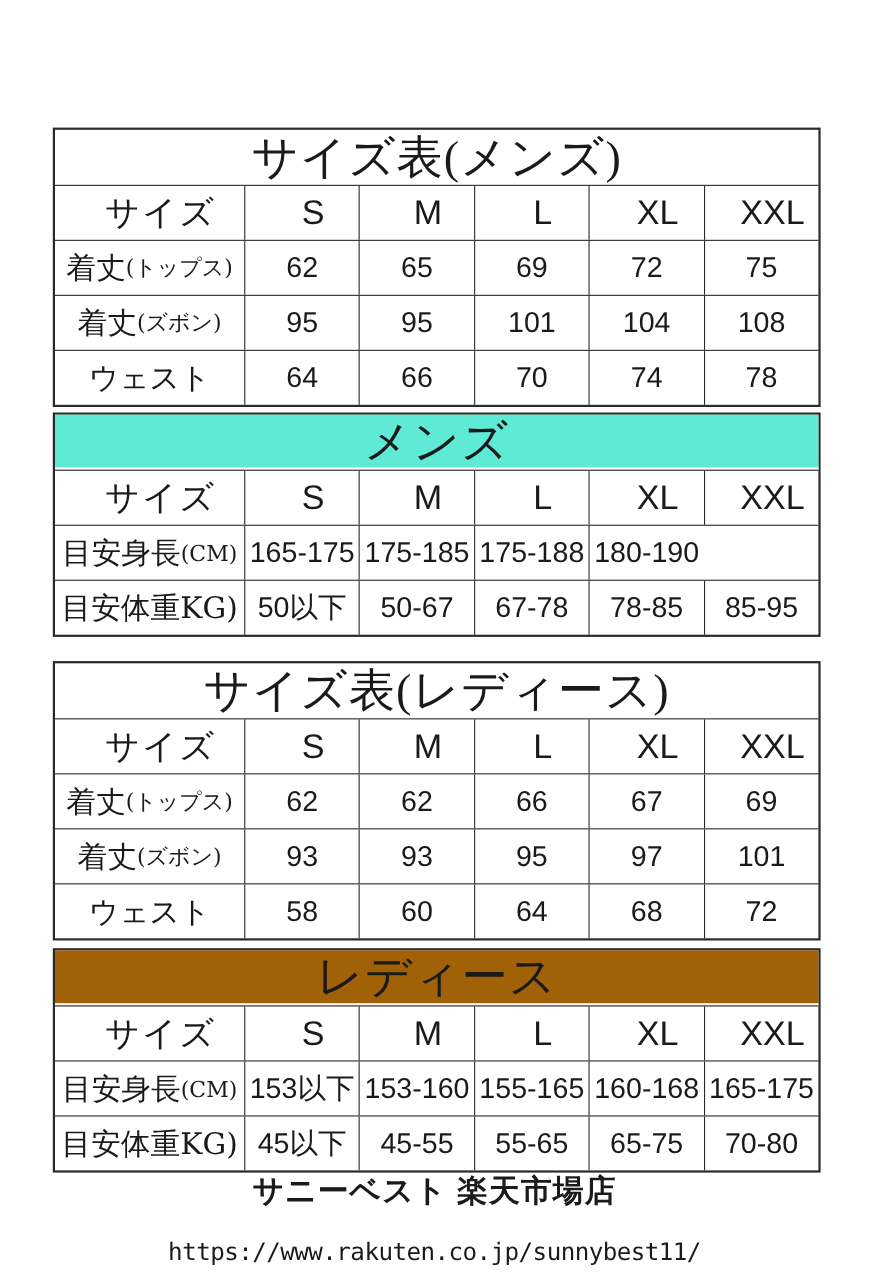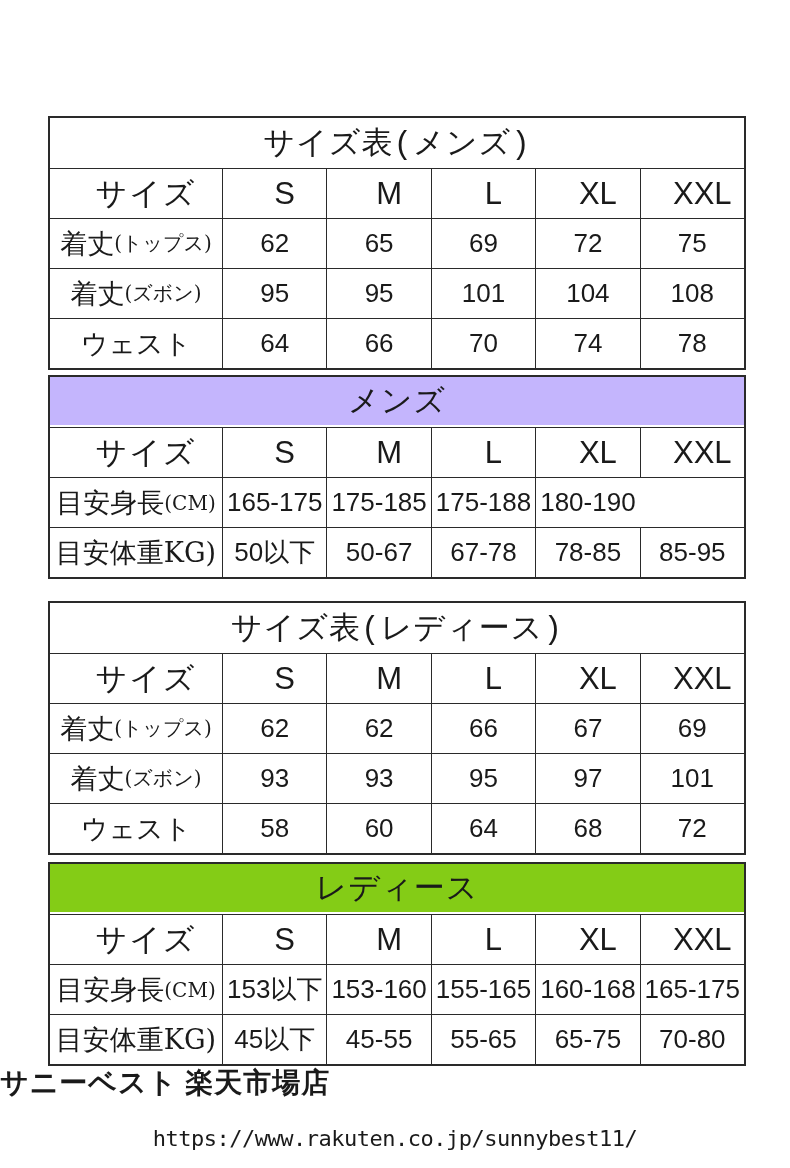--- a/index.html
+++ b/index.html
@@ -18,22 +18,22 @@
     left: 48px;
     width: 698px;
     border: 2px solid #2a2a2a;
     background: #ffffff;
   }
   .table-title {
     height: 50px;
     display: flex;
     align-items: center;
     justify-content: center;
-    font-family: Liberation Mono, monospace;
-    font-size: 31px;
+    font-family: Liberation Serif, serif;
+    font-size: 42px;
     letter-spacing: 1px;
     white-space: nowrap;
   }
   .table-title.band {
     font-weight: 400;
     border-bottom: 2px solid #ffffff;
   }
   .trow {
     display: grid;
     grid-template-columns: 172px repeat(5, 1fr);
@@ -61,24 +61,24 @@
     font-size: 27px;
     letter-spacing: 0;
   }
   .label-suffix { font-size: 20px; letter-spacing: 0; }
   .value-cell { font-size: 26px; }
   .footer-shop {
     position: absolute;
     top: 1064px;
     left: 0;
     width: 100%;
+    text-align: center;
     font-size: 28px;
     font-weight: bold;
     letter-spacing: 1px;
-    font-family: Liberation Serif, serif;
   }
   .footer-url {
     position: absolute;
     top: 1126px;
     left: 0;
     width: 100%;
     text-align: center;
     font-family: "DejaVu Sans Mono", "Liberation Mono", monospace;
     font-size: 22px;
     letter-spacing: -0.5px;
@@ -133,21 +133,21 @@
           <div class="cell value-cell">64</div>
           <div class="cell value-cell">66</div>
           <div class="cell value-cell">70</div>
           <div class="cell value-cell">74</div>
           <div class="cell value-cell">78</div>
         </div>
       </div>
   </div>
 
   <div class="size-table" id="table-mens-fit">
-    <div class="table-title band" style="background: #c4b5fd;">メンズ</div>
+    <div class="table-title band" style="background: #5eead4;">メンズ</div>
     <div>
         <div class="trow header-row">
           <div class="cell header-cell label-col">サイズ</div>
           <div class="cell header-cell">S</div>
           <div class="cell header-cell">M</div>
           <div class="cell header-cell">L</div>
           <div class="cell header-cell">XL</div>
           <div class="cell header-cell">XXL</div>
         </div>
         <div class="trow data-row">
@@ -213,21 +213,21 @@
           <div class="cell value-cell">58</div>
           <div class="cell value-cell">60</div>
           <div class="cell value-cell">64</div>
           <div class="cell value-cell">68</div>
           <div class="cell value-cell">72</div>
         </div>
       </div>
   </div>
 
   <div class="size-table" id="table-ladies-fit">
-    <div class="table-title band" style="background: #84cc16;">レディース</div>
+    <div class="table-title band" style="background: #a16207;">レディース</div>
     <div>
         <div class="trow header-row">
           <div class="cell header-cell label-col">サイズ</div>
           <div class="cell header-cell">S</div>
           <div class="cell header-cell">M</div>
           <div class="cell header-cell">L</div>
           <div class="cell header-cell">XL</div>
           <div class="cell header-cell">XXL</div>
         </div>
         <div class="trow data-row">

